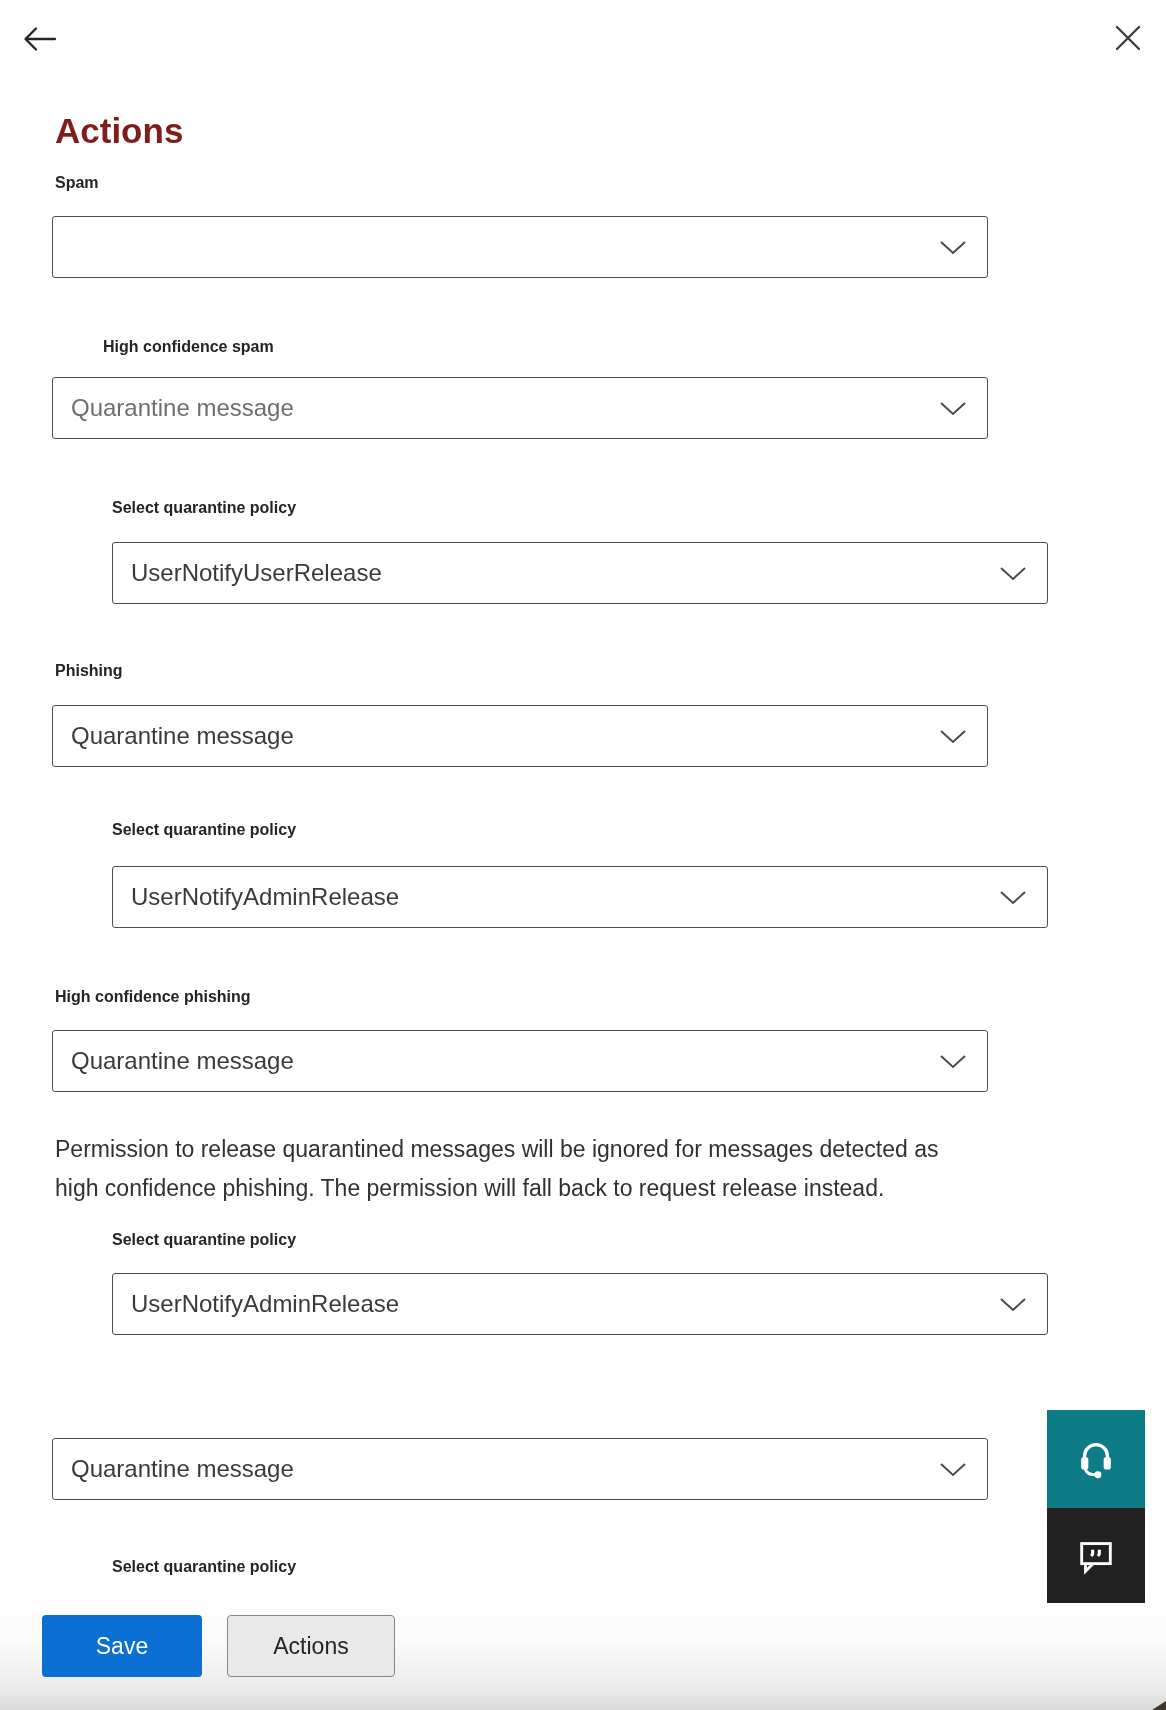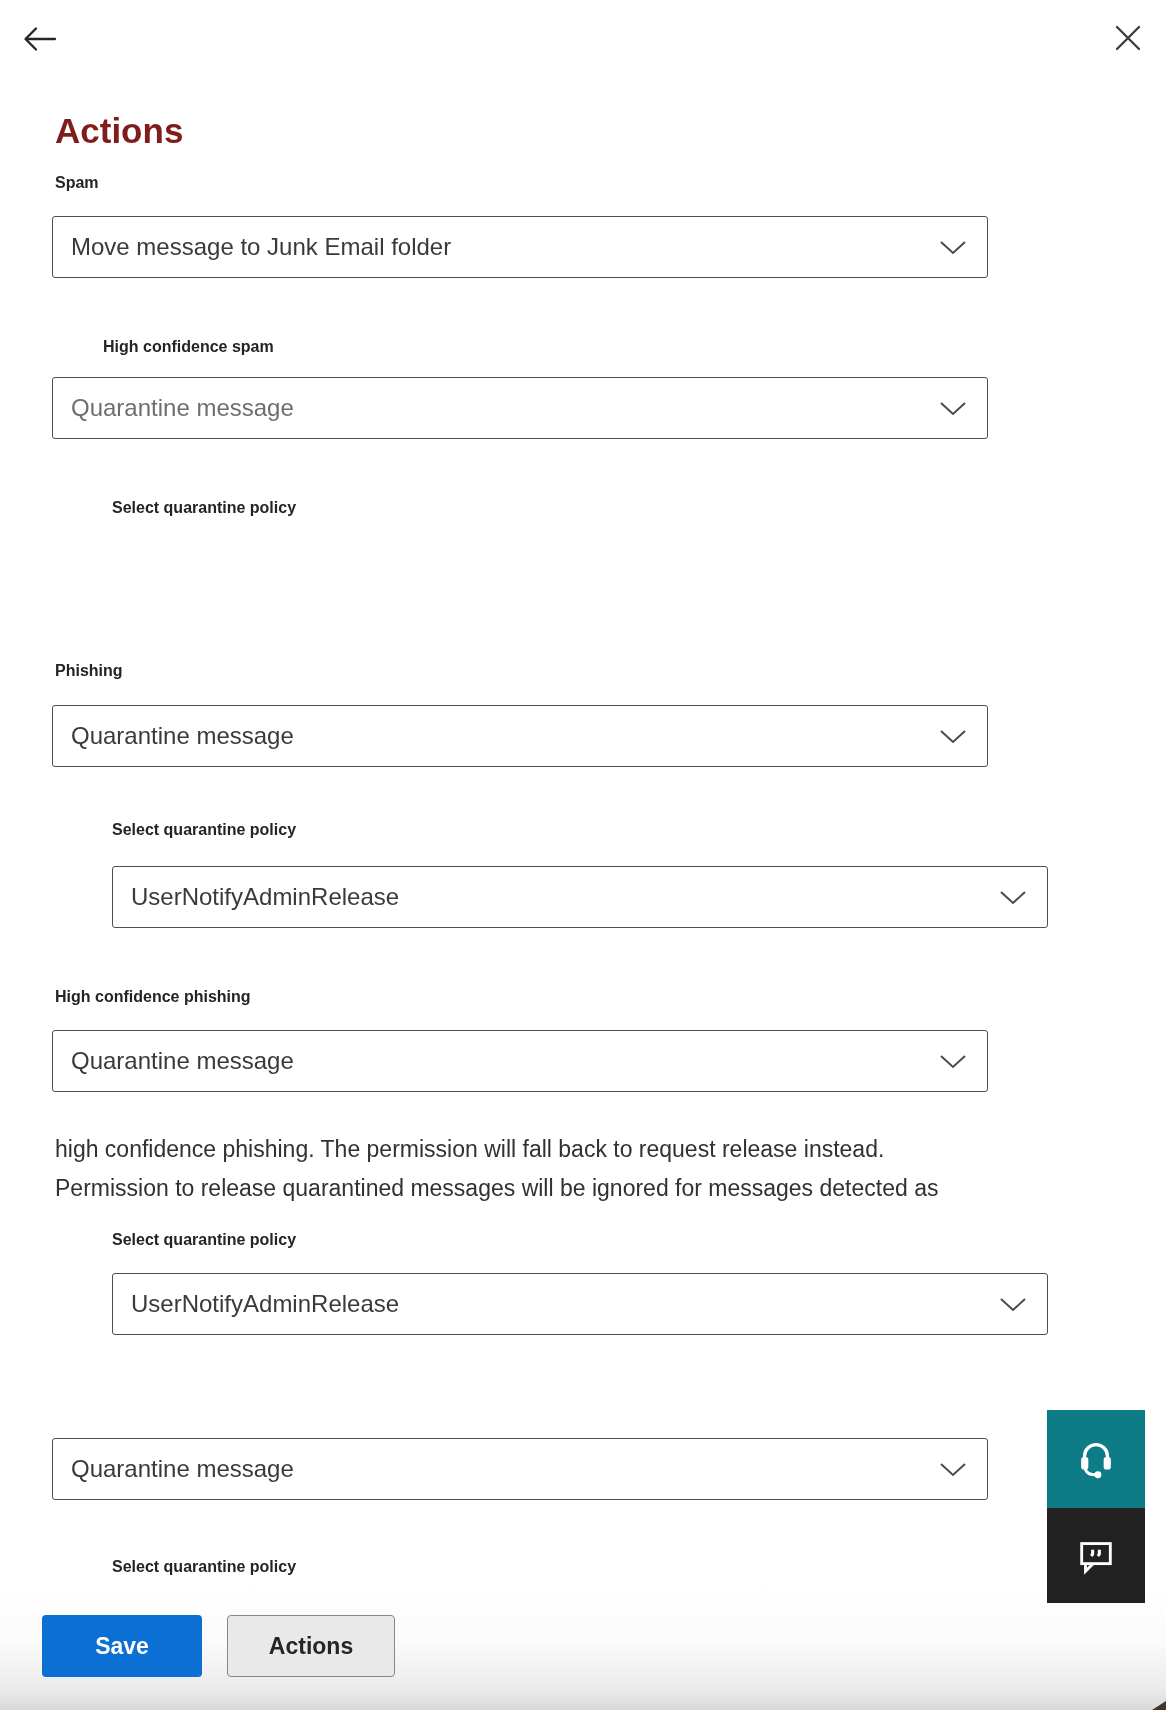--- a/index.html
+++ b/index.html
@@ -42,21 +42,21 @@
   }
 
   #footer {
     position:absolute; left:0; top:1584px; width:1166px; height:126px;
     background:linear-gradient(180deg, #ffffff 0%, #fbfbfb 45%, #ececec 82%, #d9d9d9 100%);
   }
   .btn {
     position:absolute; box-sizing:border-box;
     height:62px; border-radius:4px;
     font-family:"Liberation Sans", sans-serif;
-    font-size:23px; font-weight:700;
+    font-size:23px; font-weight:400;
     cursor:pointer;
   }
   #save-btn   { left:42px;  top:1615px; width:160px; background:#0b6fd4; border:none; color:#ffffff; }
   #cancel-btn { left:227px; top:1615px; width:168px; background:#e9e9e9; border:1.5px solid #868686; color:#252525; }
 
   .float-btn {
     position:absolute; left:1047px; width:98px;
     border:none; cursor:pointer;
     display:flex; align-items:center; justify-content:center;
     padding:0; line-height:0;
@@ -89,39 +89,46 @@
     </svg>
   </span>
 </button>
 
 <div id="content-clip">
 
   <h1 class="page-title">Actions</h1>
 
   <div class="lbl" style="left:55px; top:174px;">Spam</div>
   <div class="dd" style="left:52px; top:216px;">
-    <span>Move message to Junk Email folder</span>
     <span class="chev">
       <svg width="28" height="15" viewBox="0 0 28 15">
           <path d="M2 2 L14 13 L26 2" stroke="#4a4a4a" stroke-width="2" fill="none"></path>
         </svg>
     </span>
   </div>
 
   <div class="lbl" style="left:55px; top:338px;margin-left:48px;">High confidence spam</div>
   <div class="dd muted" style="left:52px; top:377px;">
     <span>Quarantine message</span>
     <span class="chev">
       <svg width="28" height="15" viewBox="0 0 28 15">
           <path d="M2 2 L14 13 L26 2" stroke="#4a4a4a" stroke-width="2" fill="none"></path>
         </svg>
     </span>
   </div>
 
   <div class="lbl" style="left:112px; top:499px;">Select quarantine policy</div>
+  <div class="dd" style="left:112px; top:542px;">
+    <span>UserNotifyUserRelease</span>
+    <span class="chev">
+      <svg width="28" height="15" viewBox="0 0 28 15">
+          <path d="M2 2 L14 13 L26 2" stroke="#4a4a4a" stroke-width="2" fill="none"></path>
+        </svg>
+    </span>
+  </div>
 
   <div class="lbl" style="left:55px; top:662px;">Phishing</div>
   <div class="dd" style="left:52px; top:705px;">
     <span>Quarantine message</span>
     <span class="chev">
       <svg width="28" height="15" viewBox="0 0 28 15">
           <path d="M2 2 L14 13 L26 2" stroke="#4a4a4a" stroke-width="2" fill="none"></path>
         </svg>
     </span>
   </div>
@@ -140,22 +147,22 @@
   <div class="dd" style="left:52px; top:1030px;">
     <span>Quarantine message</span>
     <span class="chev">
       <svg width="28" height="15" viewBox="0 0 28 15">
           <path d="M2 2 L14 13 L26 2" stroke="#4a4a4a" stroke-width="2" fill="none"></path>
         </svg>
     </span>
   </div>
 
   <div class="note">
+    <div>Permission to release quarantined messages will be ignored for messages detected as</div>
     <div>high confidence phishing. The permission will fall back to request release instead.</div>
-    <div>Permission to release quarantined messages will be ignored for messages detected as</div>
   </div>
 
   <div class="lbl" style="left:112px; top:1231px;">Select quarantine policy</div>
   <div class="dd" style="left:112px; top:1273px;">
     <span>UserNotifyAdminRelease</span>
     <span class="chev">
       <svg width="28" height="15" viewBox="0 0 28 15">
           <path d="M2 2 L14 13 L26 2" stroke="#4a4a4a" stroke-width="2" fill="none"></path>
         </svg>
     </span>

